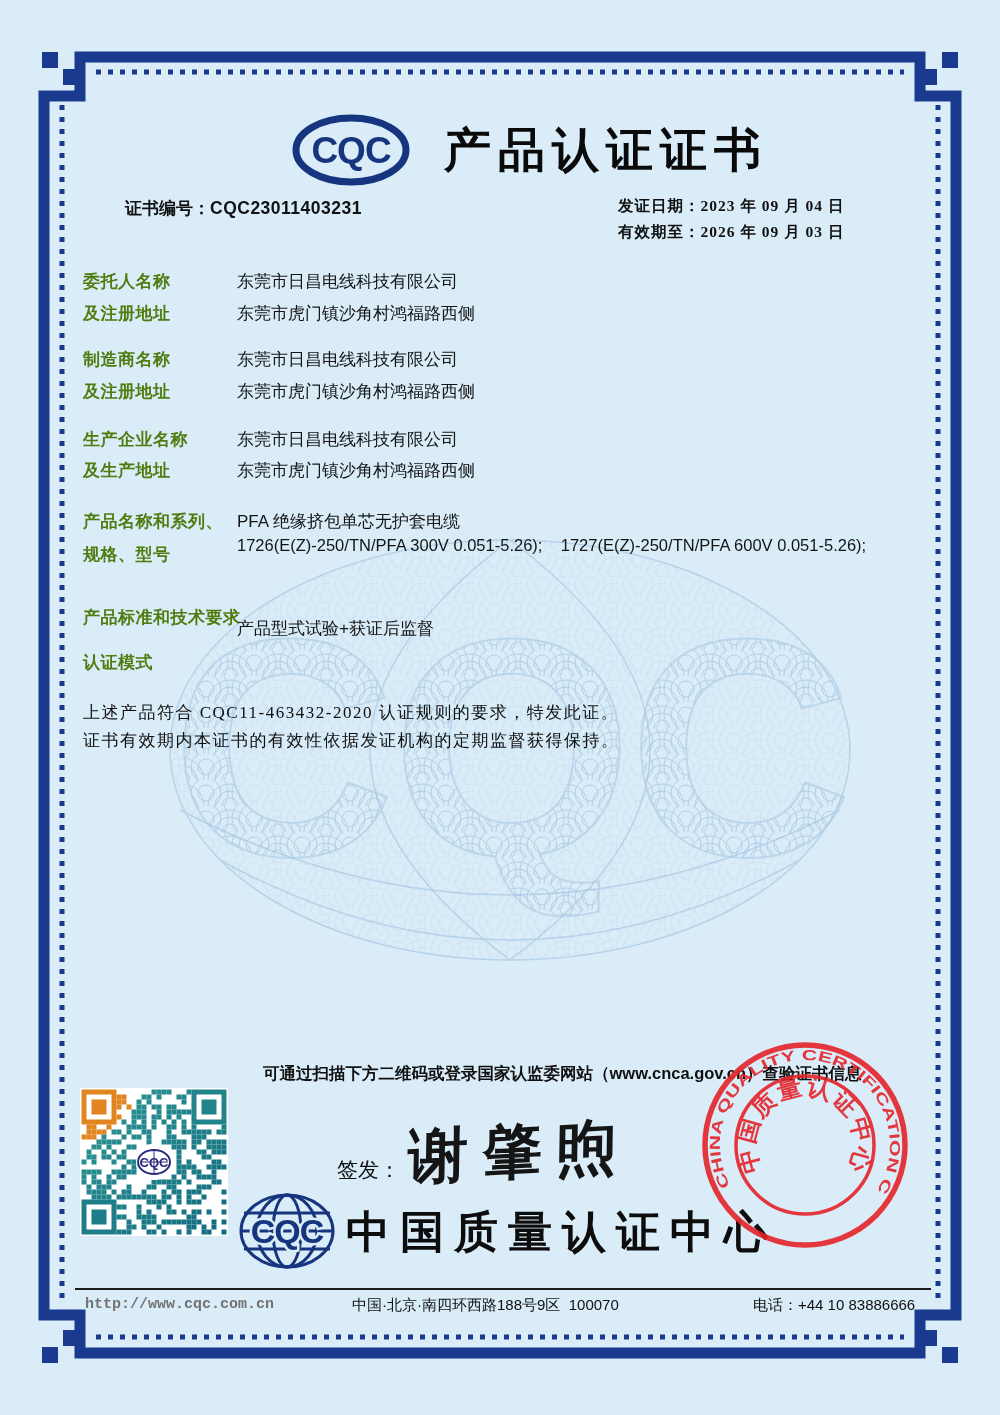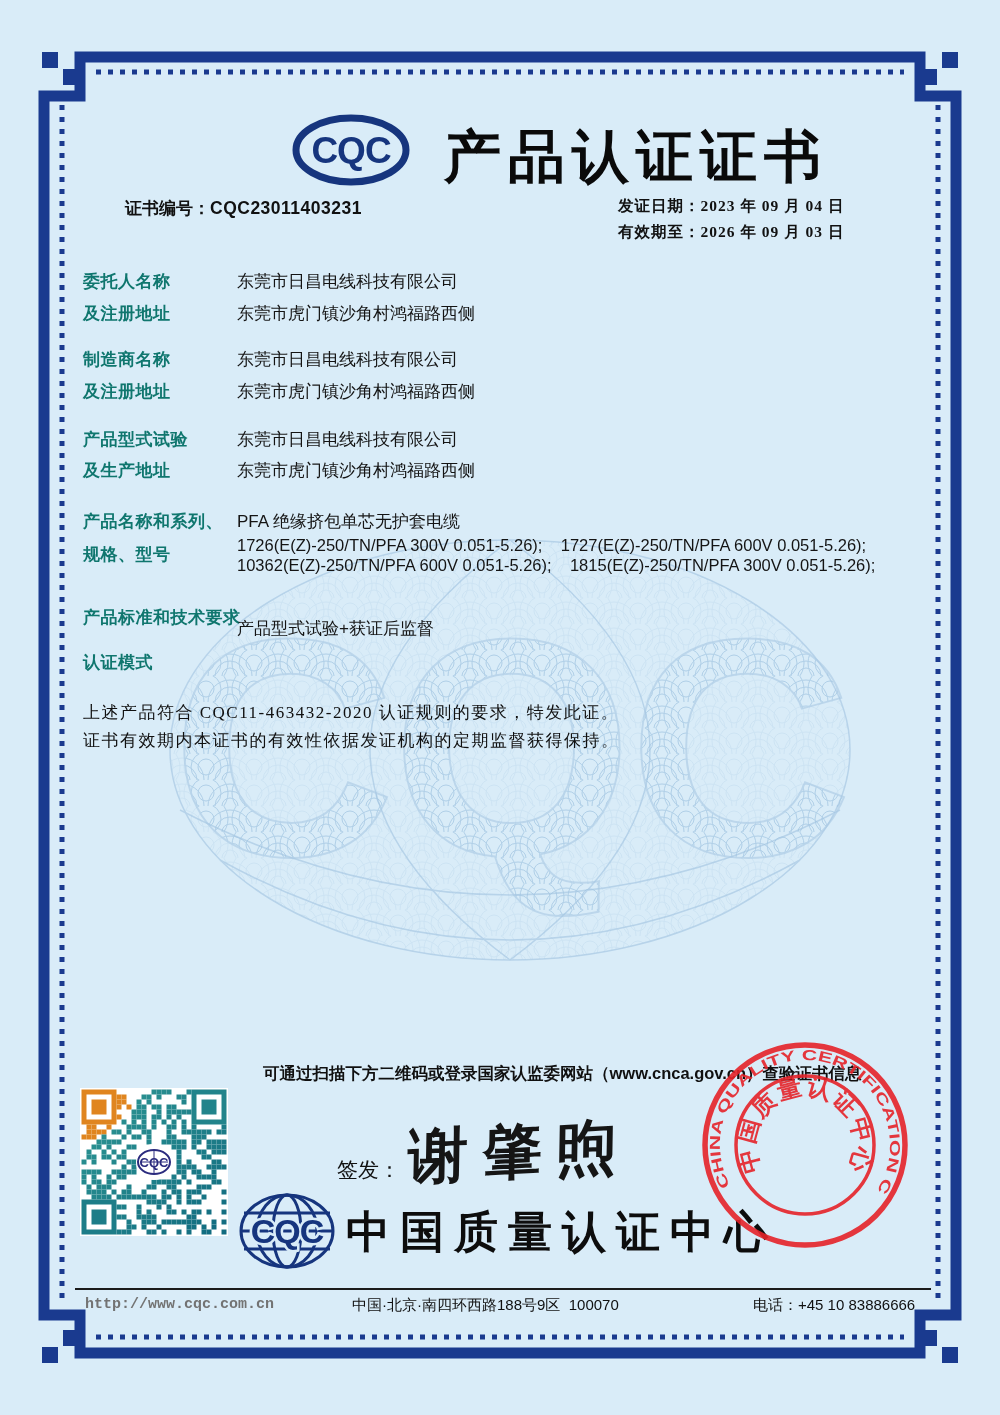--- a/index.html
+++ b/index.html
@@ -1,23 +1,23 @@
 <!DOCTYPE html>
 <html><head>
 <meta charset="utf-8">
 <style>
   html,body{margin:0;padding:0;}
   .page{position:relative;width:1000px;height:1415px;background:#d9ecf8;overflow:hidden;
         font-family:"Liberation Sans",sans-serif;color:#111;}
   .abs{position:absolute;}
-  .title{font-size:57px;font-weight:bold;letter-spacing:7px;color:#0a0a0a;}
+  .title{font-size:47px;font-weight:bold;letter-spacing:7px;color:#0a0a0a;}
   .certno-label{font-family:"Liberation Serif",serif;font-weight:bold;font-size:17px;text-align:center;}
   .certno-val{font-weight:bold;font-size:17.5px;letter-spacing:0.5px;}
   .dateline{font-family:"Liberation Serif",serif;font-weight:bold;font-size:15.5px;line-height:26px;letter-spacing:1px;}
-  .flabel{font-weight:bold;font-size:17px;letter-spacing:0.5px;color:#0f766e;white-space:pre;}
+  .flabel{font-weight:bold;font-size:17px;letter-spacing:0.5px;color:#4d7c0f;white-space:pre;}
   .fvalue{font-size:17px;color:#141414;white-space:pre;}
   .models{font-size:16.5px;color:#141414;white-space:pre;}
   .statement{font-family:"Liberation Serif",serif;font-size:17px;letter-spacing:1.5px;color:#101010;white-space:pre;}
   .verify{font-weight:bold;font-size:16.5px;color:#101010;}
   .signlabel{font-weight:normal;font-size:21px;margin-top:8px;}
   .signame{font-family:"Liberation Serif",serif;font-weight:bold;font-size:60px;letter-spacing:14px;
            color:#151515;transform:rotate(-3deg) skewX(-4deg);}
   .orgname{font-weight:bold;font-size:44px;letter-spacing:10px;color:#0d0d0d;}
   .rule{background:#1b1b1b;}
   .foot{font-size:15px;color:#101010;white-space:pre;}
@@ -93,30 +93,29 @@
   <div class="abs flabel" style="left:83px;top:270px;">委托人名称</div>
   <div class="abs fvalue" style="left:237px;top:270px;">东莞市日昌电线科技有限公司</div>
   <div class="abs flabel" style="left:83px;top:302px;">及注册地址</div>
   <div class="abs fvalue" style="left:237px;top:302px;">东莞市虎门镇沙角村鸿福路西侧</div>
 
   <div class="abs flabel" style="left:83px;top:348px;">制造商名称</div>
   <div class="abs fvalue" style="left:237px;top:348px;">东莞市日昌电线科技有限公司</div>
   <div class="abs flabel" style="left:83px;top:380px;">及注册地址</div>
   <div class="abs fvalue" style="left:237px;top:380px;">东莞市虎门镇沙角村鸿福路西侧</div>
 
-  <div class="abs flabel" style="left:83px;top:428px;">产品型式试验</div>
+  <div class="abs flabel" style="left:83px;top:428px;">生产企业名称</div>
   <div class="abs fvalue" style="left:237px;top:428px;">东莞市日昌电线科技有限公司</div>
   <div class="abs flabel" style="left:83px;top:459px;">及生产地址</div>
   <div class="abs fvalue" style="left:237px;top:459px;">东莞市虎门镇沙角村鸿福路西侧</div>
 
   <div class="abs flabel" style="left:83px;top:510px;">产品名称和系列、</div>
   <div class="abs flabel" style="left:83px;top:543px;">规格、型号</div>
   <div class="abs fvalue" style="left:237px;top:510px;">PFA 绝缘挤包单芯无护套电缆</div>
   <div class="abs models" style="left:237px;top:536px;">1726(E(Z)-250/TN/PFA 300V 0.051-5.26);    1727(E(Z)-250/TN/PFA 600V 0.051-5.26);</div>
-  <div class="abs models" style="left:237px;top:556px;">10362(E(Z)-250/TN/PFA 600V 0.051-5.26);    1815(E(Z)-250/TN/PFA 300V 0.051-5.26);</div>
 
   <div class="abs flabel" style="left:83px;top:606px;">产品标准和技术要求</div>
 
   <div class="abs flabel" style="left:83px;top:651px;">认证模式</div>
   <div class="abs fvalue" style="left:237px;top:617px;">产品型式试验+获证后监督</div>
 
   <div class="abs statement" style="left:83px;top:701px;">上述产品符合 CQC11-463432-2020 认证规则的要求，特发此证。</div>
   <div class="abs statement" style="left:83px;top:729px;">证书有效期内本证书的有效性依据发证机构的定期监督获得保持。</div>
 
   <div class="abs verify" style="left:263px;top:1063px;">可通过扫描下方二维码或登录国家认监委网站（www.cnca.gov.cn）查验证书信息</div>
@@ -475,15 +474,15 @@
       <textPath href="#sealOuterPath" startOffset="2" textLength="430" lengthAdjust="spacingAndGlyphs">CHINA  QUALITY  CERTIFICATION  CENTRE</textPath>
     </text>
     <text font-size="24" font-weight="bold" fill="#e62329" letter-spacing="2">
       <textPath href="#sealInnerPath" startOffset="0" textLength="210" lengthAdjust="spacingAndGlyphs">中国质量认证中心</textPath>
     </text>
   </svg>
 
   <div class="abs rule" style="left:75px;top:1288px;width:856px;height:2px;"></div>
   <div class="abs foot-mono" style="left:85px;top:1296px;">http://www.cqc.com.cn</div>
   <div class="abs foot" style="left:352px;top:1296px;">中国·北京·南四环西路188号9区  100070</div>
-  <div class="abs foot" style="left:753px;top:1296px;">电话：+45 10 83886666</div>
+  <div class="abs foot" style="left:753px;top:1296px;">电话：+44 10 83886666</div>
 
 </div>
 
 </body></html>

